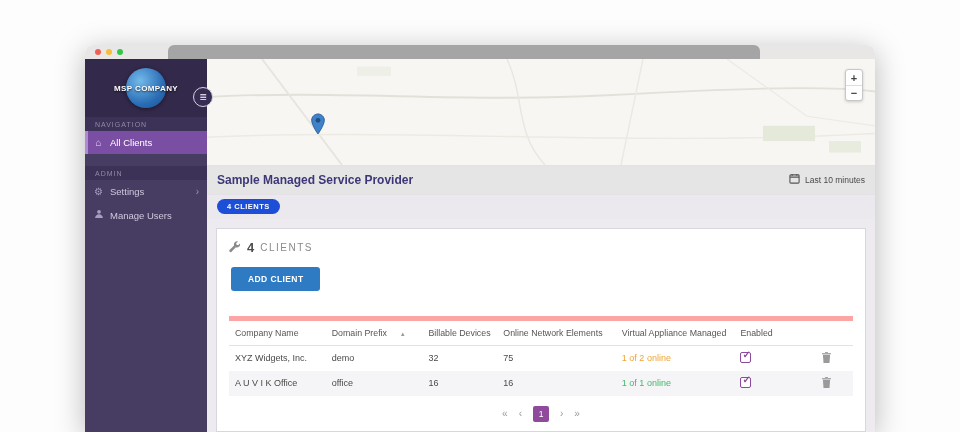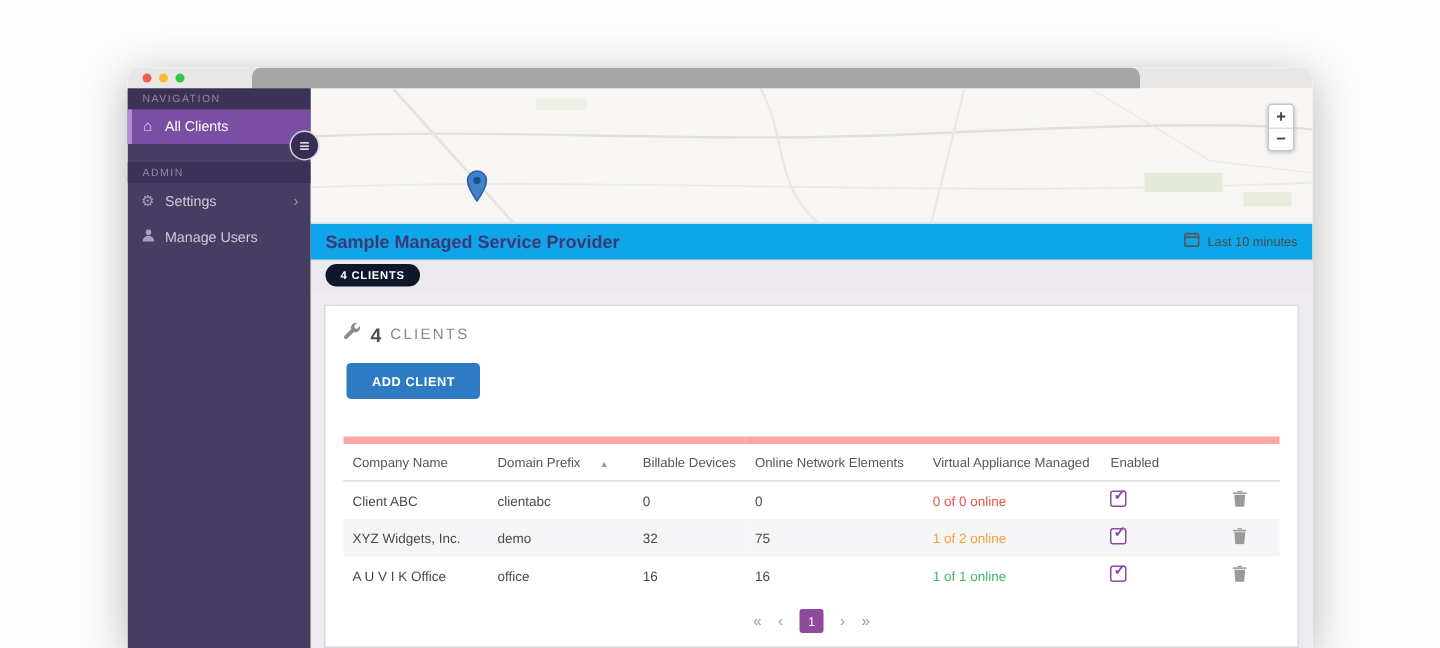--- a/index.html
+++ b/index.html
@@ -47,28 +47,28 @@
 
   .map { position:relative; height:111px; background:#f7f6f3; border-bottom:1px solid #e3e1e5; }
   .map svg.roads { position:absolute; inset:0; width:100%; height:100%; }
   .pin { position:absolute; left:103px; top:54px; width:16px; height:22px; }
   .zoomctl { position:absolute; top:10px; right:12px; width:18px; background:#fff;
     border:1px solid #c7c7c7; border-radius:3px; box-shadow:0 1px 3px rgba(0,0,0,.18);
     display:flex; flex-direction:column; }
   .zoombtn { height:15px; display:flex; align-items:center; justify-content:center; font-size:11px; font-weight:bold; color:#444; }
   .zoombtn + .zoombtn { border-top:1px solid #ddd; }
 
-  .titlebar { height:30px; background:#0ea5e9; display:flex; align-items:center; padding:0 10px;
+  .titlebar { height:30px; background:#e5e5e5; display:flex; align-items:center; padding:0 10px;
     border-bottom:1px solid #e4e2e6; }
   .page-title { font-size:12px; font-weight:bold; color:#3c3878; }
   .time-filter { margin-left:auto; display:flex; align-items:center; gap:5px; font-size:8.5px; color:#4a4a4a; }
   .cal-icon svg { width:11px; height:11px; }
 
   .badgestrip { height:25px; background:#ebe9ee; display:flex; align-items:center; padding-left:10px; }
-  .badge { background:#0f172a; color:#fff; font-size:7.5px; font-weight:bold; letter-spacing:.5px;
+  .badge { background:#1d4ed8; color:#fff; font-size:7.5px; font-weight:bold; letter-spacing:.5px;
     padding:3px 10px; border-radius:9px; }
 
   .content { flex:1; background:#edebf0; padding:9px 9px 0; }
   .card { background:#fff; border:1px solid #d9d7de; height:100%; padding:10px 12px 0;
     display:flex; flex-direction:column; }
 
   .card-head { display:flex; align-items:center; gap:6px; }
   .wrench-icon svg { width:12px; height:12px; fill:#8a8a8a; }
   .count { font-size:13px; font-weight:bold; color:#4d4d4d; }
   .count-label { font-size:10px; color:#8a8a8a; letter-spacing:1.5px; }
@@ -105,20 +105,24 @@
         <span class="dot red"></span>
         <span class="dot yellow"></span>
         <span class="dot green"></span>
       </div>
       <div class="tabstrip"></div>
     </div>
 
     <div class="app">
 
       <aside class="sidebar">
+        <div class="logo-block">
+          <div class="globe"></div>
+          <div class="logo-text">MSP COMPANY</div>
+        </div>
 
         <div class="section-label">NAVIGATION</div>
         <div class="nav-item active">
           <span class="glyph">⌂</span>
           <span>All Clients</span>
         </div>
 
         <div class="nav-gap"></div>
 
         <div class="section-label">ADMIN</div>
@@ -214,33 +218,20 @@
                     <span>Domain Prefix</span><span class="sort">▴</span>
                   </th>
                   <th>Billable Devices</th>
                   <th>Online Network Elements</th>
                   <th>Virtual Appliance Managed</th>
                   <th>Enabled</th>
                   <th></th>
                 </tr>
               </thead>
               <tbody>
-                <tr>
-                  <td>Client ABC</td>
-                  <td>clientabc</td>
-                  <td>0</td>
-                  <td>0</td>
-                  <td style="color: rgb(226, 87, 75);">0 of 0 online</td>
-                  <td><span class="checkbox"><span class="check">✓</span></span></td>
-                  <td><span class="trash"><svg viewBox="0 0 10 12">
-                          <path d="M1 3h8l-.7 9H1.7z"></path>
-                          <rect x="0" y="1.2" width="10" height="1.2"></rect>
-                          <rect x="3.4" y="0" width="3.2" height="1"></rect>
-                        </svg></span></td>
-                </tr>
                 <tr>
                   <td>XYZ Widgets, Inc.</td>
                   <td>demo</td>
                   <td>32</td>
                   <td>75</td>
                   <td style="color: rgb(239, 165, 54);">1 of 2 online</td>
                   <td><span class="checkbox"><span class="check">✓</span></span></td>
                   <td><span class="trash"><svg viewBox="0 0 10 12">
                           <path d="M1 3h8l-.7 9H1.7z"></path>
                           <rect x="0" y="1.2" width="10" height="1.2"></rect>

